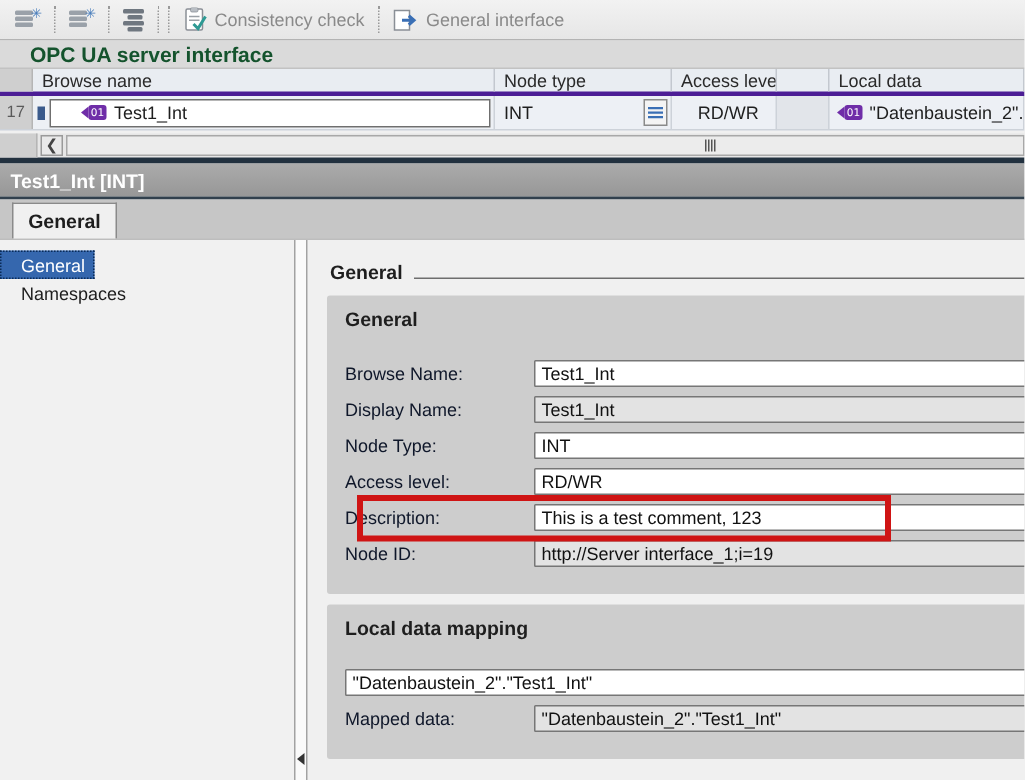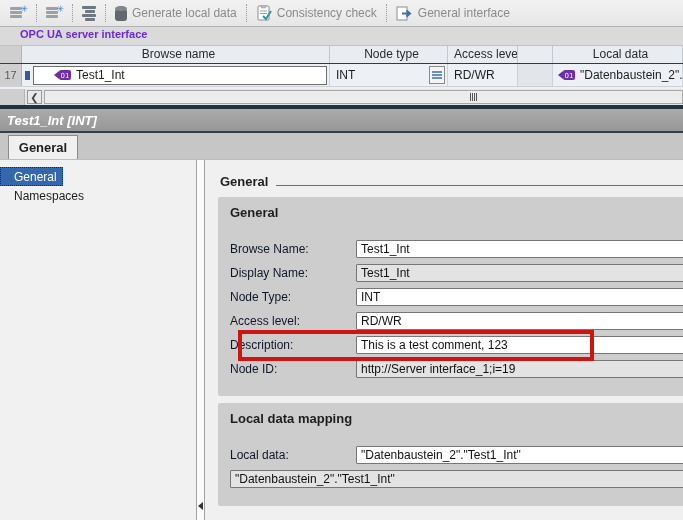--- a/index.html
+++ b/index.html
@@ -21,25 +21,25 @@
   .ico-rows i { display:block; height: 3px; background:#9aa1a9; border-radius:1px; margin: 1px 0; width: 12px; }
   .ico-rows .spark { position:absolute; top:-3px; right:-1px; color:#4a7ebb; font-size:9px; font-style:normal; background:none; height:auto; width:auto; }
   .ico-stack i { display:block; height:3px; background:#6f7780; margin:1px 0; border-radius:1px; }
   .ico-stack i:nth-child(1){width:14px;} .ico-stack i:nth-child(2){width:10px; margin-left:3px;}
   .ico-stack i:nth-child(3){width:14px;} .ico-stack i:nth-child(4){width:10px; margin-left:3px;}
   .ico-cyl { width: 12px; height: 15px; background: #63686e; border-radius: 6px 6px 3px 3px; position: relative; }
   .ico-cyl:before { content:""; position:absolute; top:0; left:0; width:12px; height:5px; background:#82878d; border-radius:50%; }
 
   
   .sec-title { height: 19px; background: #dadada; border-bottom: 1px solid #c2c2c2;
-    font-weight: bold; font-size: 11px; padding: 1px 0 0 20px; color:#6d28d9; }
-  .cols { display: flex; height: 18px; background: #e9edf2; border-bottom: 1px solid #4c1d95; text-align: center; }
+    font-weight: bold; font-size: 14px; padding: 1px 0 0 20px; color:#14532d; }
+  .cols { display: flex; height: 18px; background: #e9edf2; border-bottom: 3px solid #4c1d95; }
   .cols .c { border-right: 1px solid #c3c8cf; padding: 1px 0 0 6px; color:#2a2a2a; overflow:hidden; white-space:nowrap; }
   .row17 { display: flex; height: 23px; background: #edf0f5; border-bottom: 1px solid #cdd2d9; align-items: stretch; }
-  .row17 .c { border-right: 1px solid #cdd2d9; display:flex; align-items:center; overflow:hidden; white-space:nowrap; }
+  .row17 .c { border-right: 1px solid #cdd2d9; display:flex; align-items:center; overflow:hidden; white-space:nowrap;justify-content:center; }
   .gut { width: 22px; background:#cfcfcf; border-right:1px solid #b5b5b5; color:#5a5a5a; font-size:11px;
          display:flex; align-items:center; justify-content:center; }
   .c-browse { width: 308px; } .c-ntype { width: 118px; } .c-alvl { width: 70px; }
   .c-blank { width: 35px; } .c-ldata { flex: 1; }
   .row17 .c-blank { background:#e2e5ea; }
   .sel-sq { width:5px; height:9px; background:#3a5a8c; margin: 0 3px 0 3px; flex:none; }
   .cell-editor { flex:1; height:19px; background:#fff; border:1px solid #6f6f6f; display:flex; align-items:center; margin-right:2px; }
   .indent { width: 20px; flex: none; }
   .tagico { flex: none; margin-right: 4px; }
   .dd-btn { width:16px; height:18px; border:1px solid #8a8a8a; background:#f4f4f4; margin-left:auto; margin-right:2px;
@@ -50,21 +50,21 @@
              display:flex; align-items:center; justify-content:center; font-size:10px; color:#444; font-weight:bold; }
   .hs-track { flex:1; height: 14px; margin: 0 0 0 2px; background:#ececec; border:1px solid #a8a8a8;
               position: relative; }
   .hs-grip { position:absolute; left: 425px; top:2px; display:flex; gap:1px; }
   .hs-grip i { width:1px; height:8px; background:#555; display:block; }
   .dark-div { height: 4px; background: #22313f; }
 
   
   .props-title { height: 24px; background: linear-gradient(#ababab,#979797);
     border-bottom: 2px solid #31404d; color: #ffffff; font-weight: bold; font-size: 13px;
-    display:flex; align-items:center; padding-left: 7px; font-style: italic; }
+    display:flex; align-items:center; padding-left: 7px; }
   .tabrow { height: 27px; background: #c6c6c6; border-bottom: 1px solid #bdbdbd; display:flex; align-items:flex-end; padding-left: 8px; }
   .tab-active { width: 70px; height: 24px; background: #f0f0f0; border: 1px solid #8a8a8a; border-bottom: none;
     font-weight: bold; font-size: 13px; display:flex; align-items:center; justify-content:center; }
 
   
   .props-body { display: flex; height: 362px; }
   .nav { width: 196px; background: #f1f1f1; padding-top: 7px; }
   .nav-item { height: 19px; padding-left: 14px; display: flex; align-items: center; color: #1e1e1e; }
   .nav-item.sel { background: #3567ae; color: #fff; outline: 1px dotted #0a2b56; outline-offset: -1px;
     width: fit-content; min-width: 60px; padding-right: 6px; }
@@ -114,24 +114,20 @@
   <div class="tb-sep"></div>
   <div class="tb-btn">
     <span class="ico-stack">
         <i></i>
         <i></i>
         <i></i>
         <i></i>
       </span>
   </div>
   <div class="tb-sep"></div>
-  <div class="tb-btn">
-    <span class="ico-cyl"></span>
-    <span>Generate local data</span>
-  </div>
   <div class="tb-sep"></div>
   <div class="tb-btn">
     <span>
       <svg width="16" height="16" viewBox="0 0 16 16">
         <rect x="2" y="1" width="11" height="14" rx="1" fill="#ffffff" stroke="#8a8f96"></rect>
         <rect x="5" y="0" width="5" height="3" rx="1" fill="#b9bec4" stroke="#8a8f96" stroke-width="0.5"></rect>
         <line x1="4" y1="6" x2="11" y2="6" stroke="#9aa0a6"></line>
         <line x1="4" y1="8.5" x2="11" y2="8.5" stroke="#9aa0a6"></line>
         <path d="M7 11 L10 14 L15 6" fill="none" stroke="#2e9a94" stroke-width="2"></path>
       </svg>
@@ -265,23 +261,23 @@
       <div class="frow">
         <label>Node ID:</label>
         <input class="ro" readonly="" value="http://Server interface_1;i=19" style="">
       </div>
     </div>
 
     <div class="gpanel">
       <div class="gp-title">Local data mapping</div>
 
       <div class="frow">
-        <label>Local data:</label>
         <input value="&quot;Datenbaustein_2&quot;.&quot;Test1_Int&quot;" style="">
       </div>
       <div class="frow">
+        <label>Mapped data:</label>
         <input class="ro" readonly="" value="&quot;Datenbaustein_2&quot;.&quot;Test1_Int&quot;" style="">
       </div>
     </div>
   </div>
 </div>
 
 <div class="red-box"></div>
 
 </body></html>

